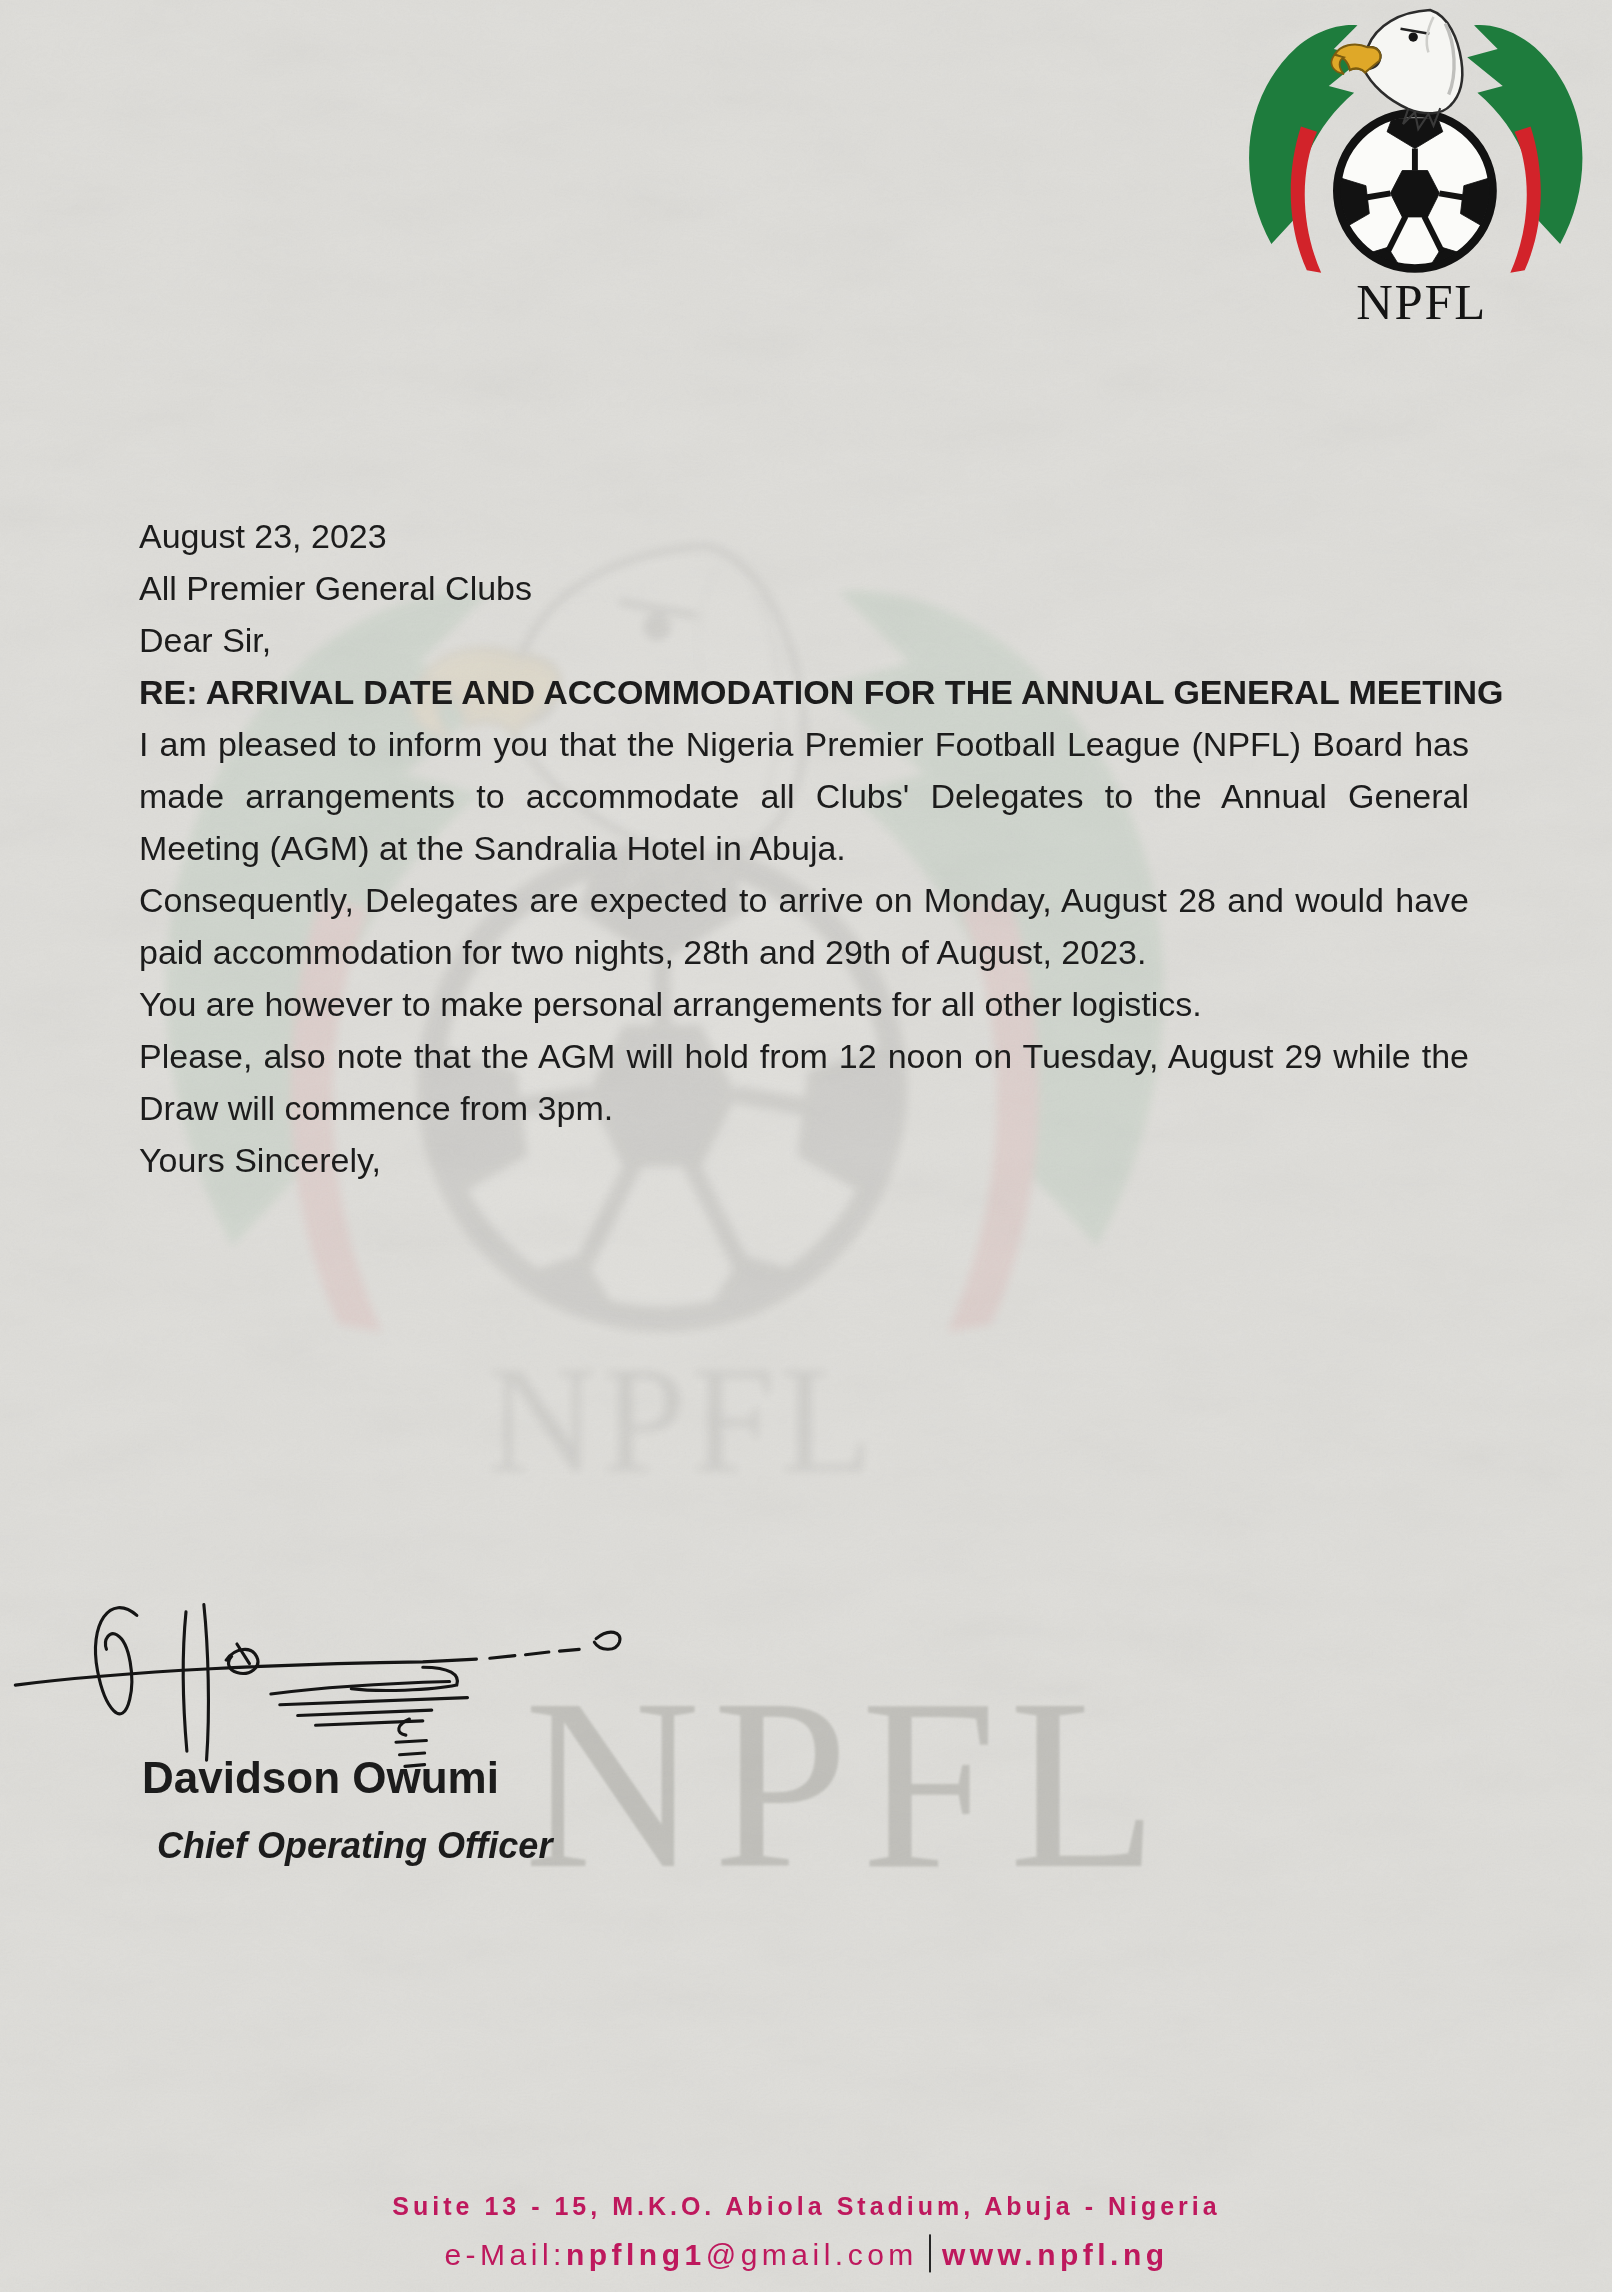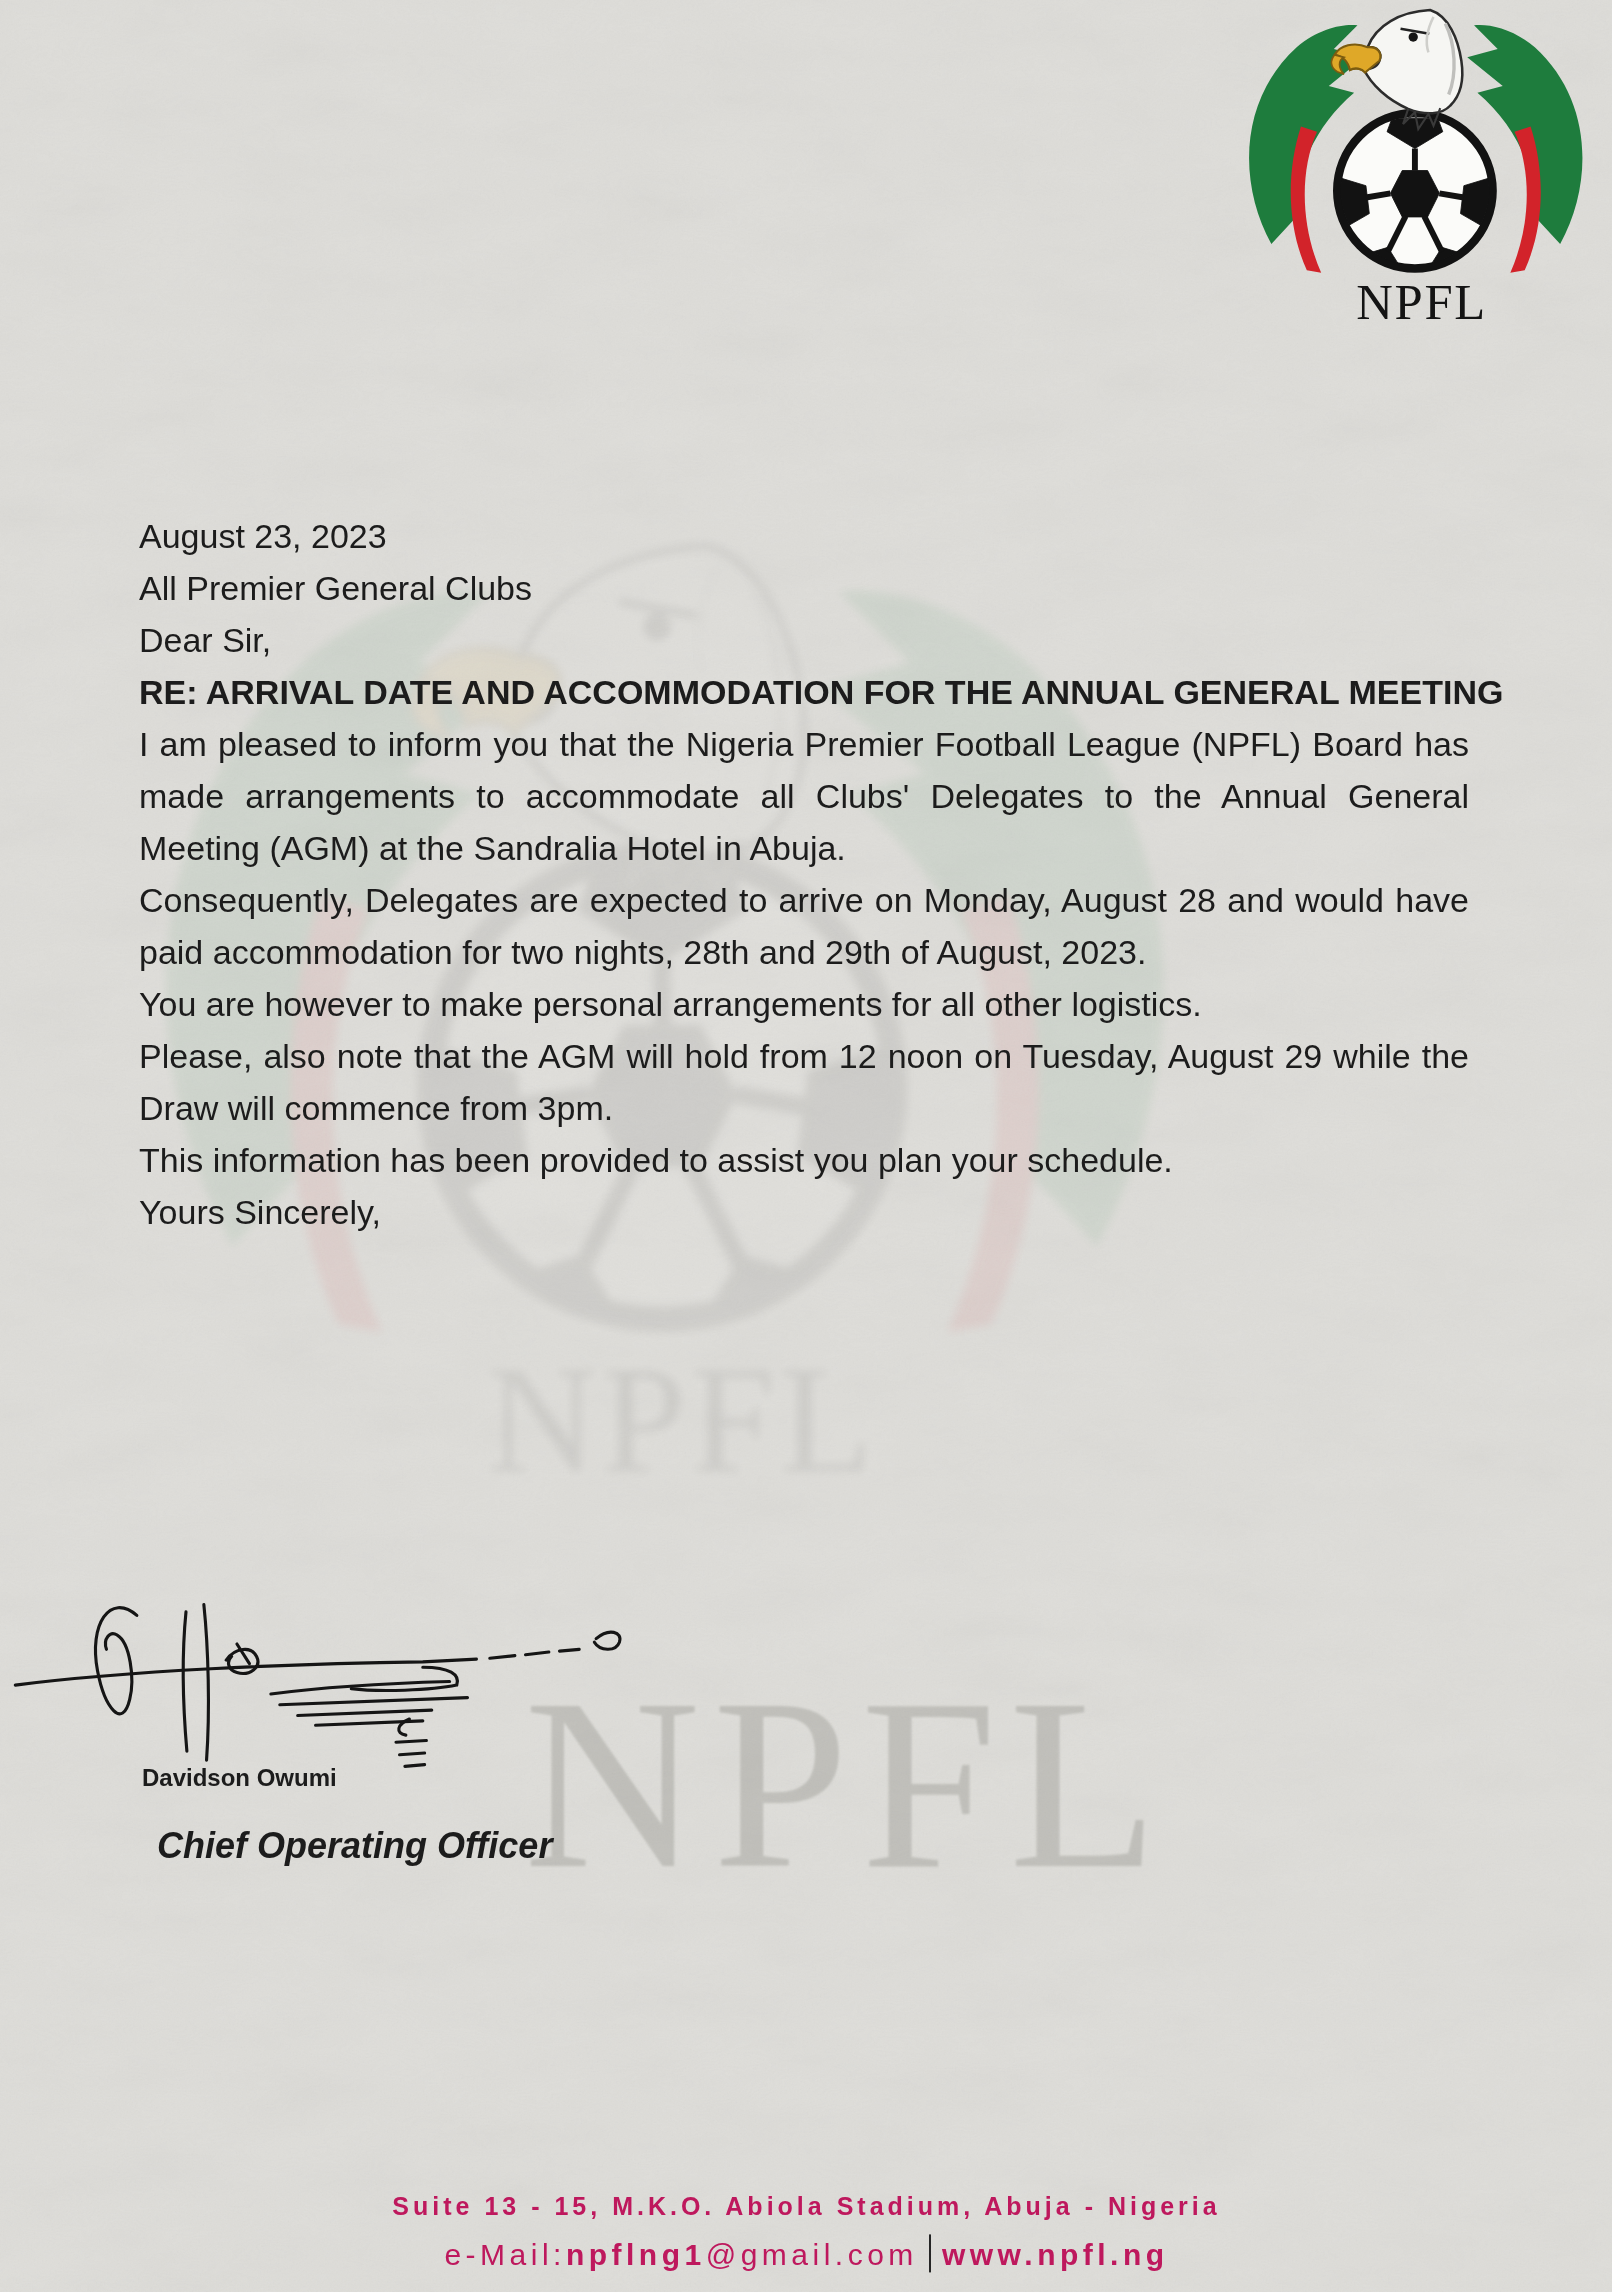--- a/index.html
+++ b/index.html
@@ -23,21 +23,21 @@
   .letter p{margin:0;}
   .date{margin-bottom:77px;}
   .addressee{font-weight:bold; margin-bottom:24px;}
   .addressee2{margin-bottom:19px;}
   .salutation{margin-bottom:30px;}
   .subject{font-weight:bold; margin-bottom:16px; white-space:nowrap;}
   .para{text-align:justify; margin-bottom:19px;}
   .closing{margin-bottom:0;}
   .sig-svg{position:absolute; left:1.8px; top:1585px; z-index:2;}
   .sig-name{position:absolute; left:142px; top:1757px; z-index:2;
-            font-size:24px; font-weight:bold; line-height:41px;}
+            font-size:44px; font-weight:bold; line-height:41px;}
   .sig-title{position:absolute; left:157px; top:1825px; z-index:2;
              font-size:36px; font-weight:bold; font-style:italic; line-height:41px;}
   .footer{position:absolute; left:0; right:0; top:2191px; text-align:center; z-index:2; color:#be185d;}
   .footer-line1{font-weight:bold; font-size:25px; letter-spacing:4px; line-height:30px;}
   .footer-line2{font-size:30px; letter-spacing:4.5px; line-height:30px; margin-top:17px;}
   .footer-line2 .b{font-weight:bold;}
   .pipe{display:inline-block; width:2.7px; height:38px; background:#262626;
         vertical-align:middle; margin:0 10.7px; transform:translateY(-3.6px);}
 </style>
 </head>
@@ -120,21 +120,20 @@
 
   <div class="letter">
     <p class="date">August 23, 2023</p>
     <p class="addressee2">All Premier General Clubs</p>
     <p class="salutation">Dear Sir,</p>
     <p class="subject">RE: ARRIVAL DATE AND ACCOMMODATION FOR THE ANNUAL GENERAL MEETING</p>
     <p class="para">I am pleased to inform you that the Nigeria Premier Football League (NPFL) Board has made arrangements to accommodate all Clubs' Delegates to the Annual General Meeting (AGM) at the Sandralia Hotel in Abuja.</p>
     <p class="para">Consequently, Delegates are expected to arrive on Monday, August 28 and would have paid accommodation for two nights, 28th and 29th of August, 2023.</p>
     <p class="para">You are however to make personal arrangements for all other logistics.</p>
     <p class="para">Please, also note that the AGM will hold from 12 noon on Tuesday, August 29 while the Draw will commence from 3pm.</p>
-    <p class="para">This information has been provided to assist you plan your schedule.</p>
     <p class="closing">Yours Sincerely,</p>
   </div>
 
   <svg class="sig-svg" width="645" height="210" viewBox="0 0 720 235" xmlns="http://www.w3.org/2000/svg">
     <g fill="none" stroke="#151515" stroke-width="3.5" stroke-linecap="round">
       <path d="M14,112 C140,96 320,88 470,86 L530,83"></path>
       <path d="M545,82 l28,-3 M585,78 l26,-3 M623,74 l22,-2"></path>
       <path d="M664,60 c14,-12 30,-8 26,4 c-4,11 -22,10 -28,0"></path>
       <path d="M150,34 C120,8 96,44 106,96 C114,138 134,162 142,128 C148,104 142,64 128,56 C120,51 112,60 116,72"></path>
       <path d="M225,22 C230,70 232,140 228,196"></path>

